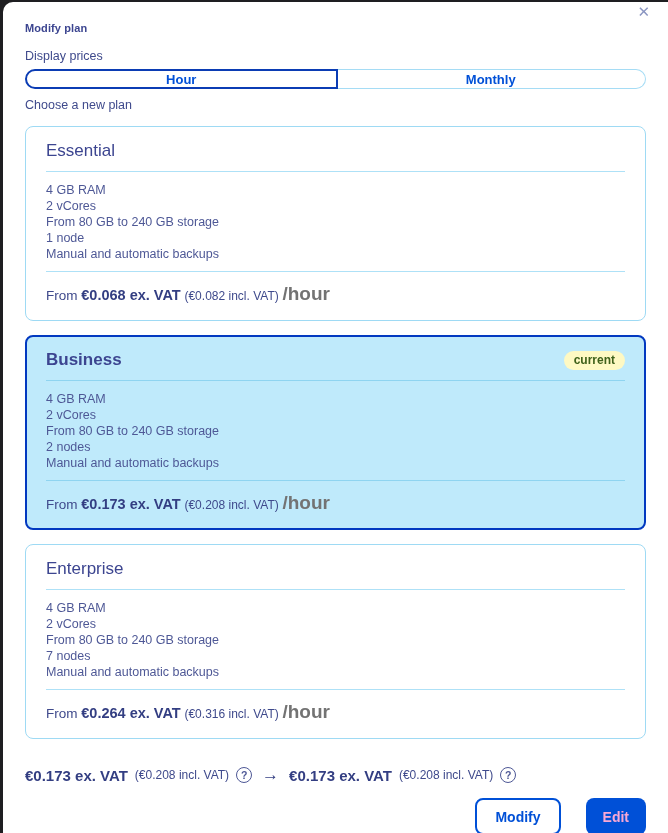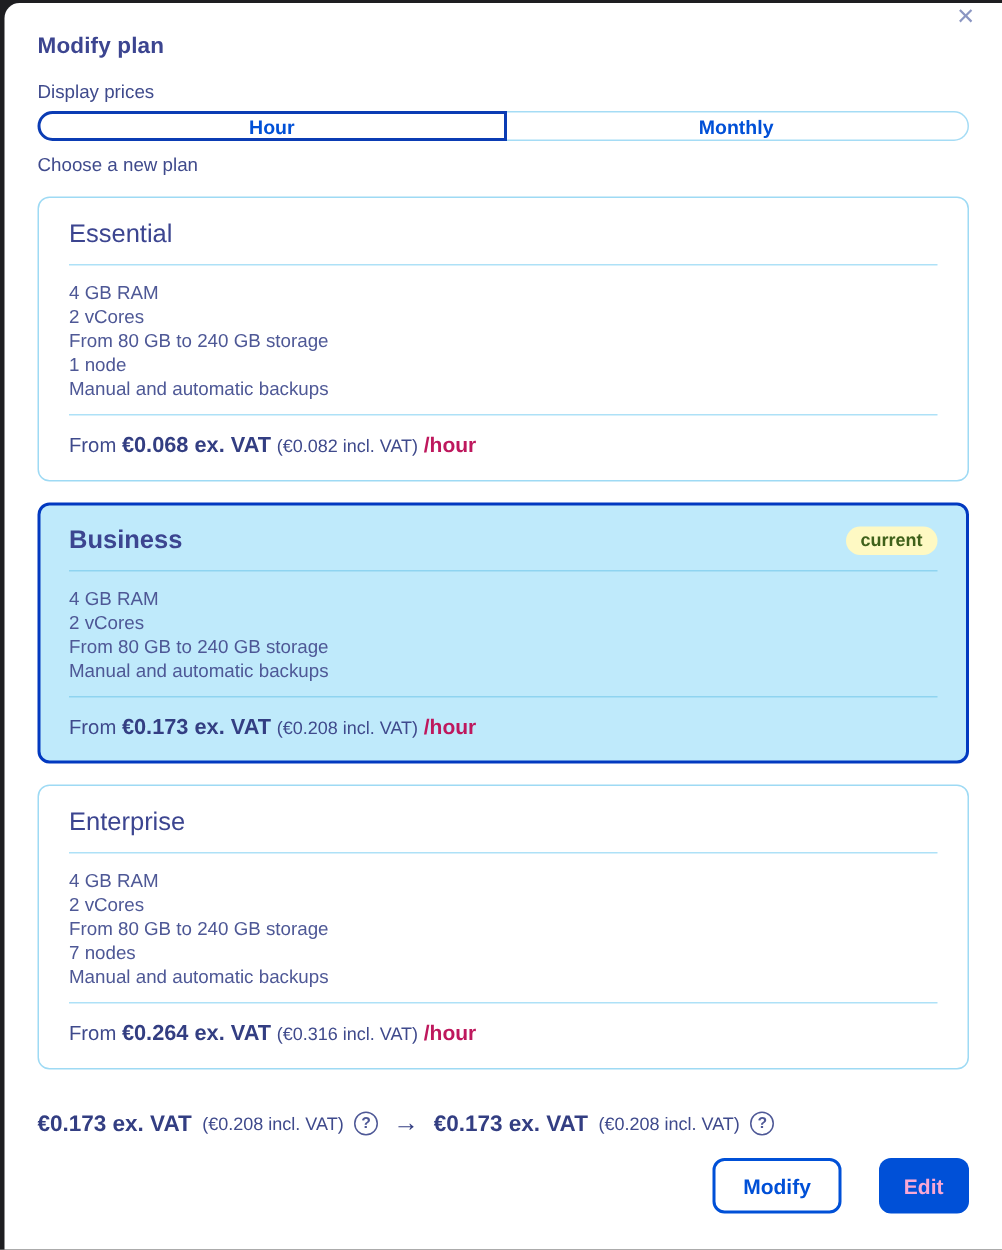--- a/index.html
+++ b/index.html
@@ -12,21 +12,21 @@
   .modal {
     position: absolute; left: 3px; top: 2px;
     width: 665px; height: 831px;
     background: #ffffff;
     border-top-left-radius: 10px;
     padding: 0 22px;
   }
 
   
   .modal-header { padding-top: 20px; position: relative; }
-  .modal-title { font-size: 15px; font-weight: bold; color: #3c4590; letter-spacing: .1px; }
+  .modal-title { font-size: 11px; font-weight: bold; color: #3c4590; letter-spacing: .1px; }
   .close-btn {
     position: absolute; right: -8px; top: -2px;
     background: none; border: none; cursor: pointer;
     font-size: 15px; color: #8b96c2; line-height: 1; padding: 4px;
     font-family: "Liberation Sans", sans-serif;
   }
 
   
   .field-label { font-size: 12.5px; color: #3f4a8c; margin-top: 15px; }
 
@@ -68,21 +68,21 @@
     font-size: 12px; font-weight: bold;
     padding: 2px 10px 3px 10px; border-radius: 10px;
   }
   .card-divider { border: none; border-top: 1px solid #aee1f7; margin-top: 9px; }
   .plan-card.selected .card-divider { border-top-color: #8fd4f0; }
   .feature-list { list-style: none; margin-top: 10px; }
   .feature-list li { font-size: 12.5px; color: #4e5896; line-height: 16px; }
   .price-row { margin-top: 11px; font-size: 13.5px; color: #3f4a8c; }
   .price-main { font-weight: bold; font-size: 14.5px; color: #333e82; }
   .price-incl { font-size: 12px; color: #3f4a8c; }
-  .price-suffix { font-weight: bold; font-size: 14px; color: #be185d; margin-top: 20px; }
+  .price-suffix { font-weight: bold; font-size: 19px; color: #737373; margin-top: 20px; }
 
   
   .summary-row {
     margin-top: 26px; display: flex; align-items: center; gap: 7px;
   }
   .summary-main { font-weight: bold; font-size: 15px; color: #333e82; }
   .summary-incl { font-size: 12px; color: #3f4a8c; }
   .help-icon {
     display: inline-flex; align-items: center; justify-content: center;
     width: 16px; height: 16px; border-radius: 50%;
@@ -159,20 +159,21 @@
   <div class="plan-card selected">
     <div class="plan-title-row">
       <div class="plan-title">Business</div>
       <span class="current-badge">current</span>
     </div>
     <hr class="card-divider">
     <ul class="feature-list">
       <li>4 GB RAM</li>
       <li>2 vCores</li>
       <li>From 80 GB to 240 GB storage</li>
+      <li>2 nodes</li>
       <li>Manual and automatic backups</li>
     </ul>
     <hr class="card-divider">
     <div class="price-row">
       <span>From</span>
       <span class="price-main">€0.173 ex. VAT</span>
       <span class="price-incl">(€0.208 incl. VAT)</span>
       <span class="price-suffix">/hour</span>
     </div>
   </div>

